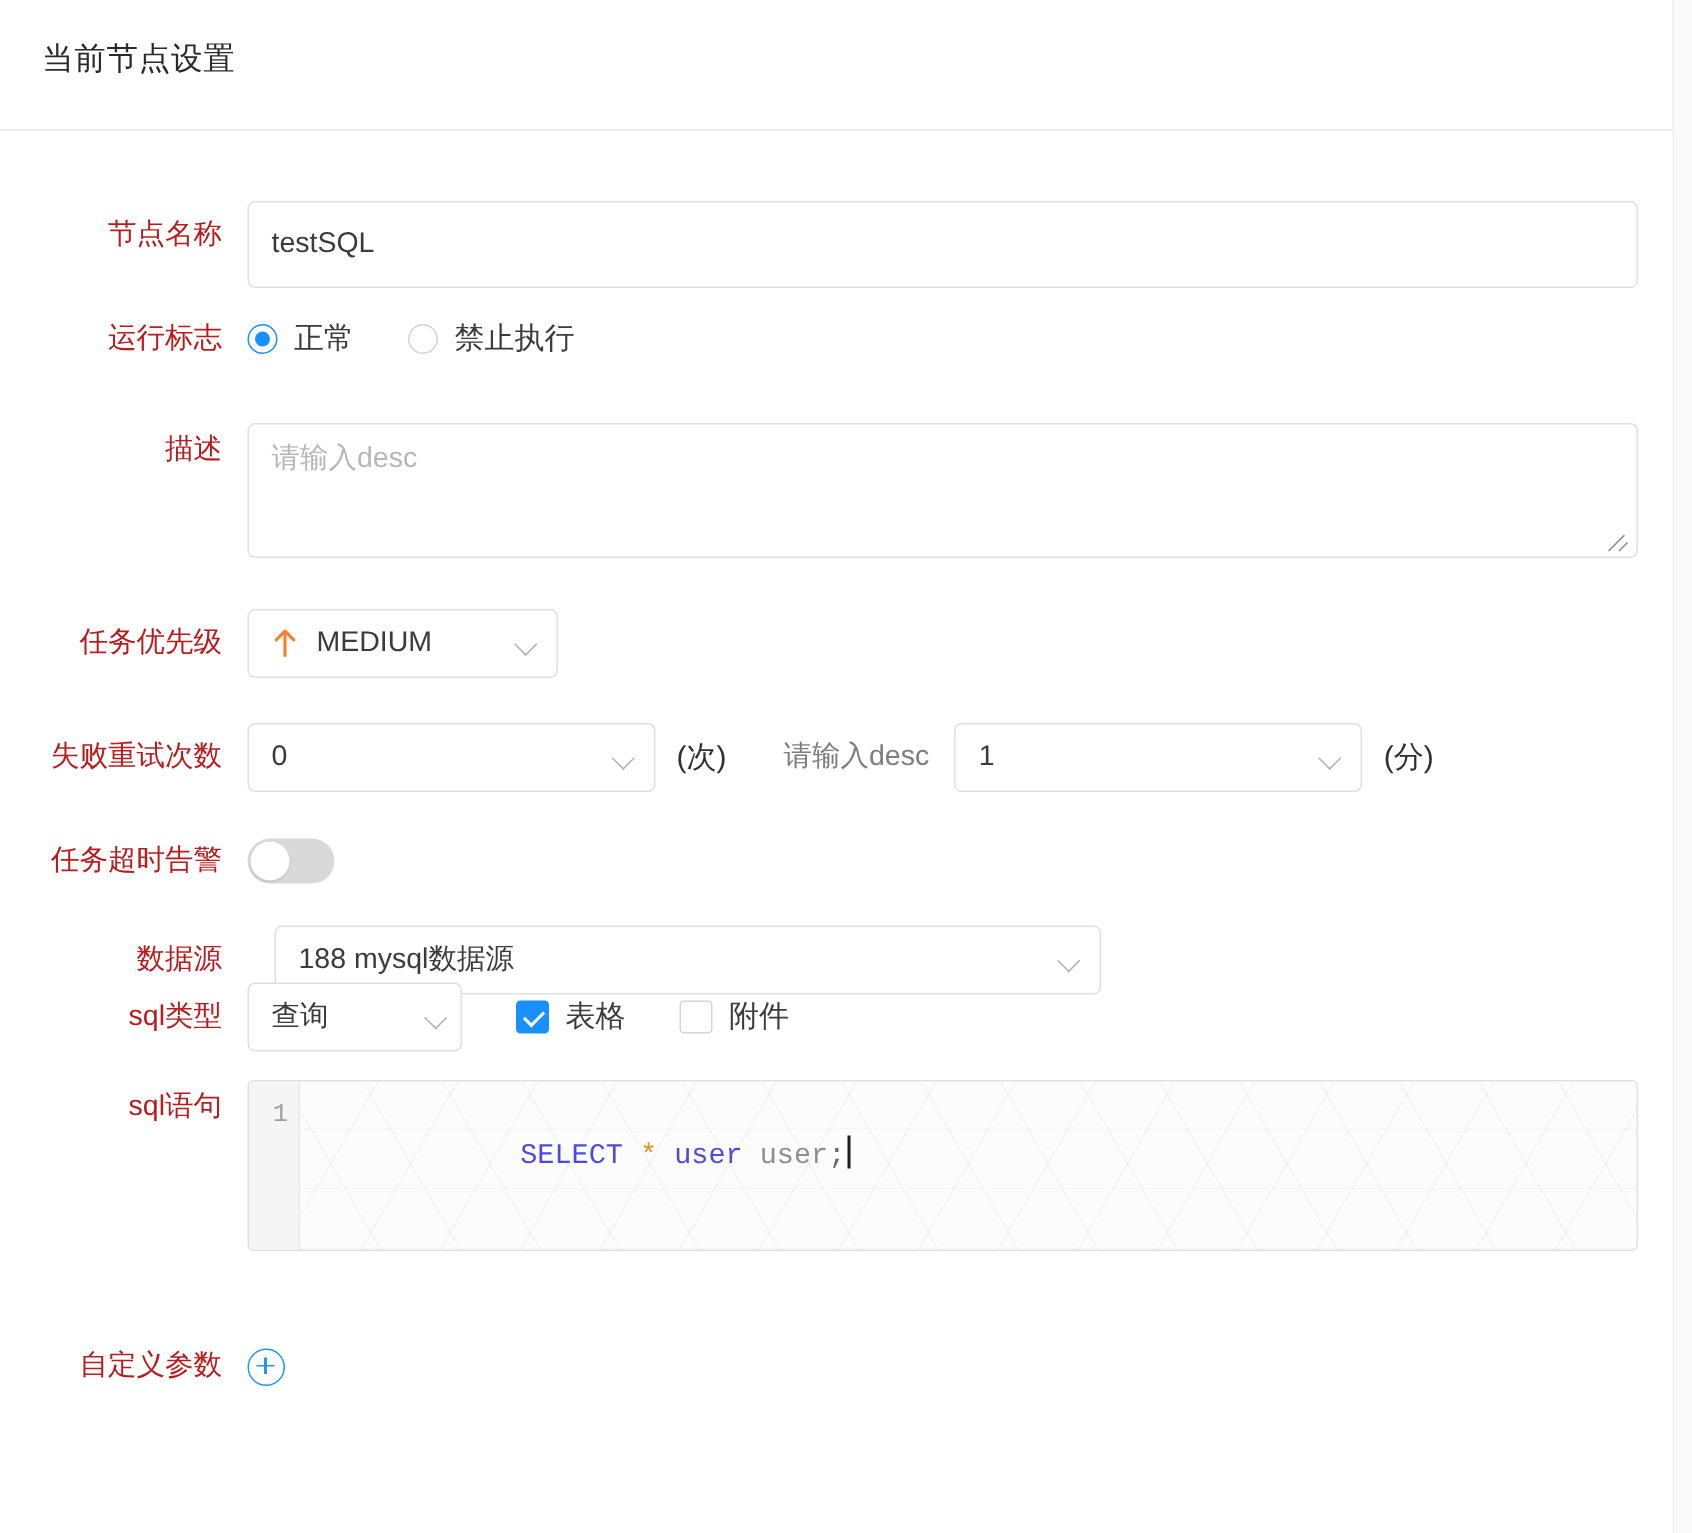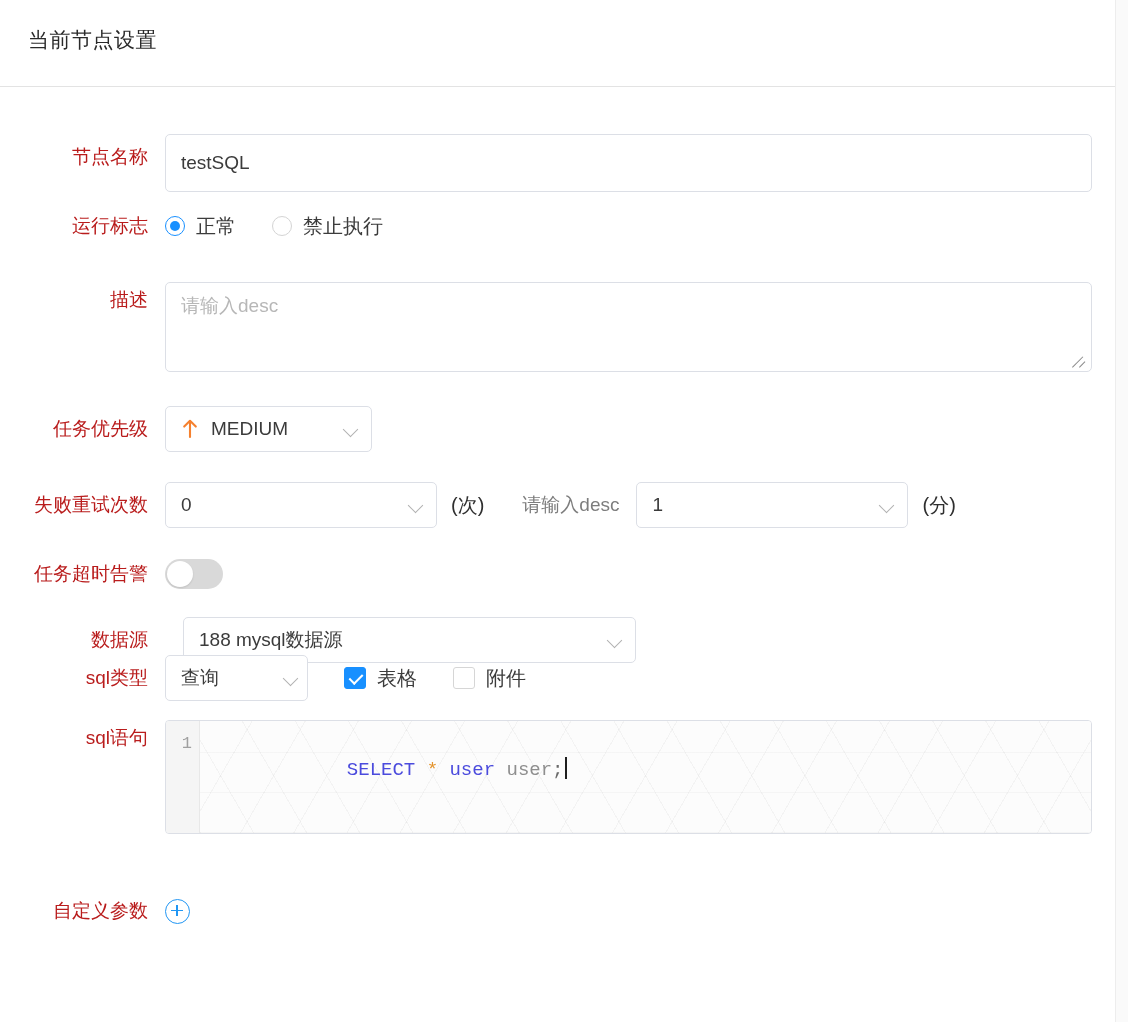--- a/index.html
+++ b/index.html
@@ -192,21 +192,21 @@
     width: 10px; height: 10px;
     border-right: 1.6px solid #b2b2b2;
     border-bottom: 1.6px solid #b2b2b2;
     transform: rotate(45deg);
   }
 
   .sel-priority { width: 207px; }
   .sel-retry    { width: 272px; }
   .sel-interval { width: 272px; }
   .sel-dstype   { width: 254px; }
-  .sel-dsname   { width: 453px; }
+  .sel-dsname   { width: 551px; }
   .sel-sqltype  { width: 143px; padding-right: 8px; }
 
   .prio-arrow {
     flex: 0 0 auto;
     margin-right: 12px;
     width: 18px; height: 22px;
     position: relative;
   }
   .prio-arrow svg { display: block; }
 

